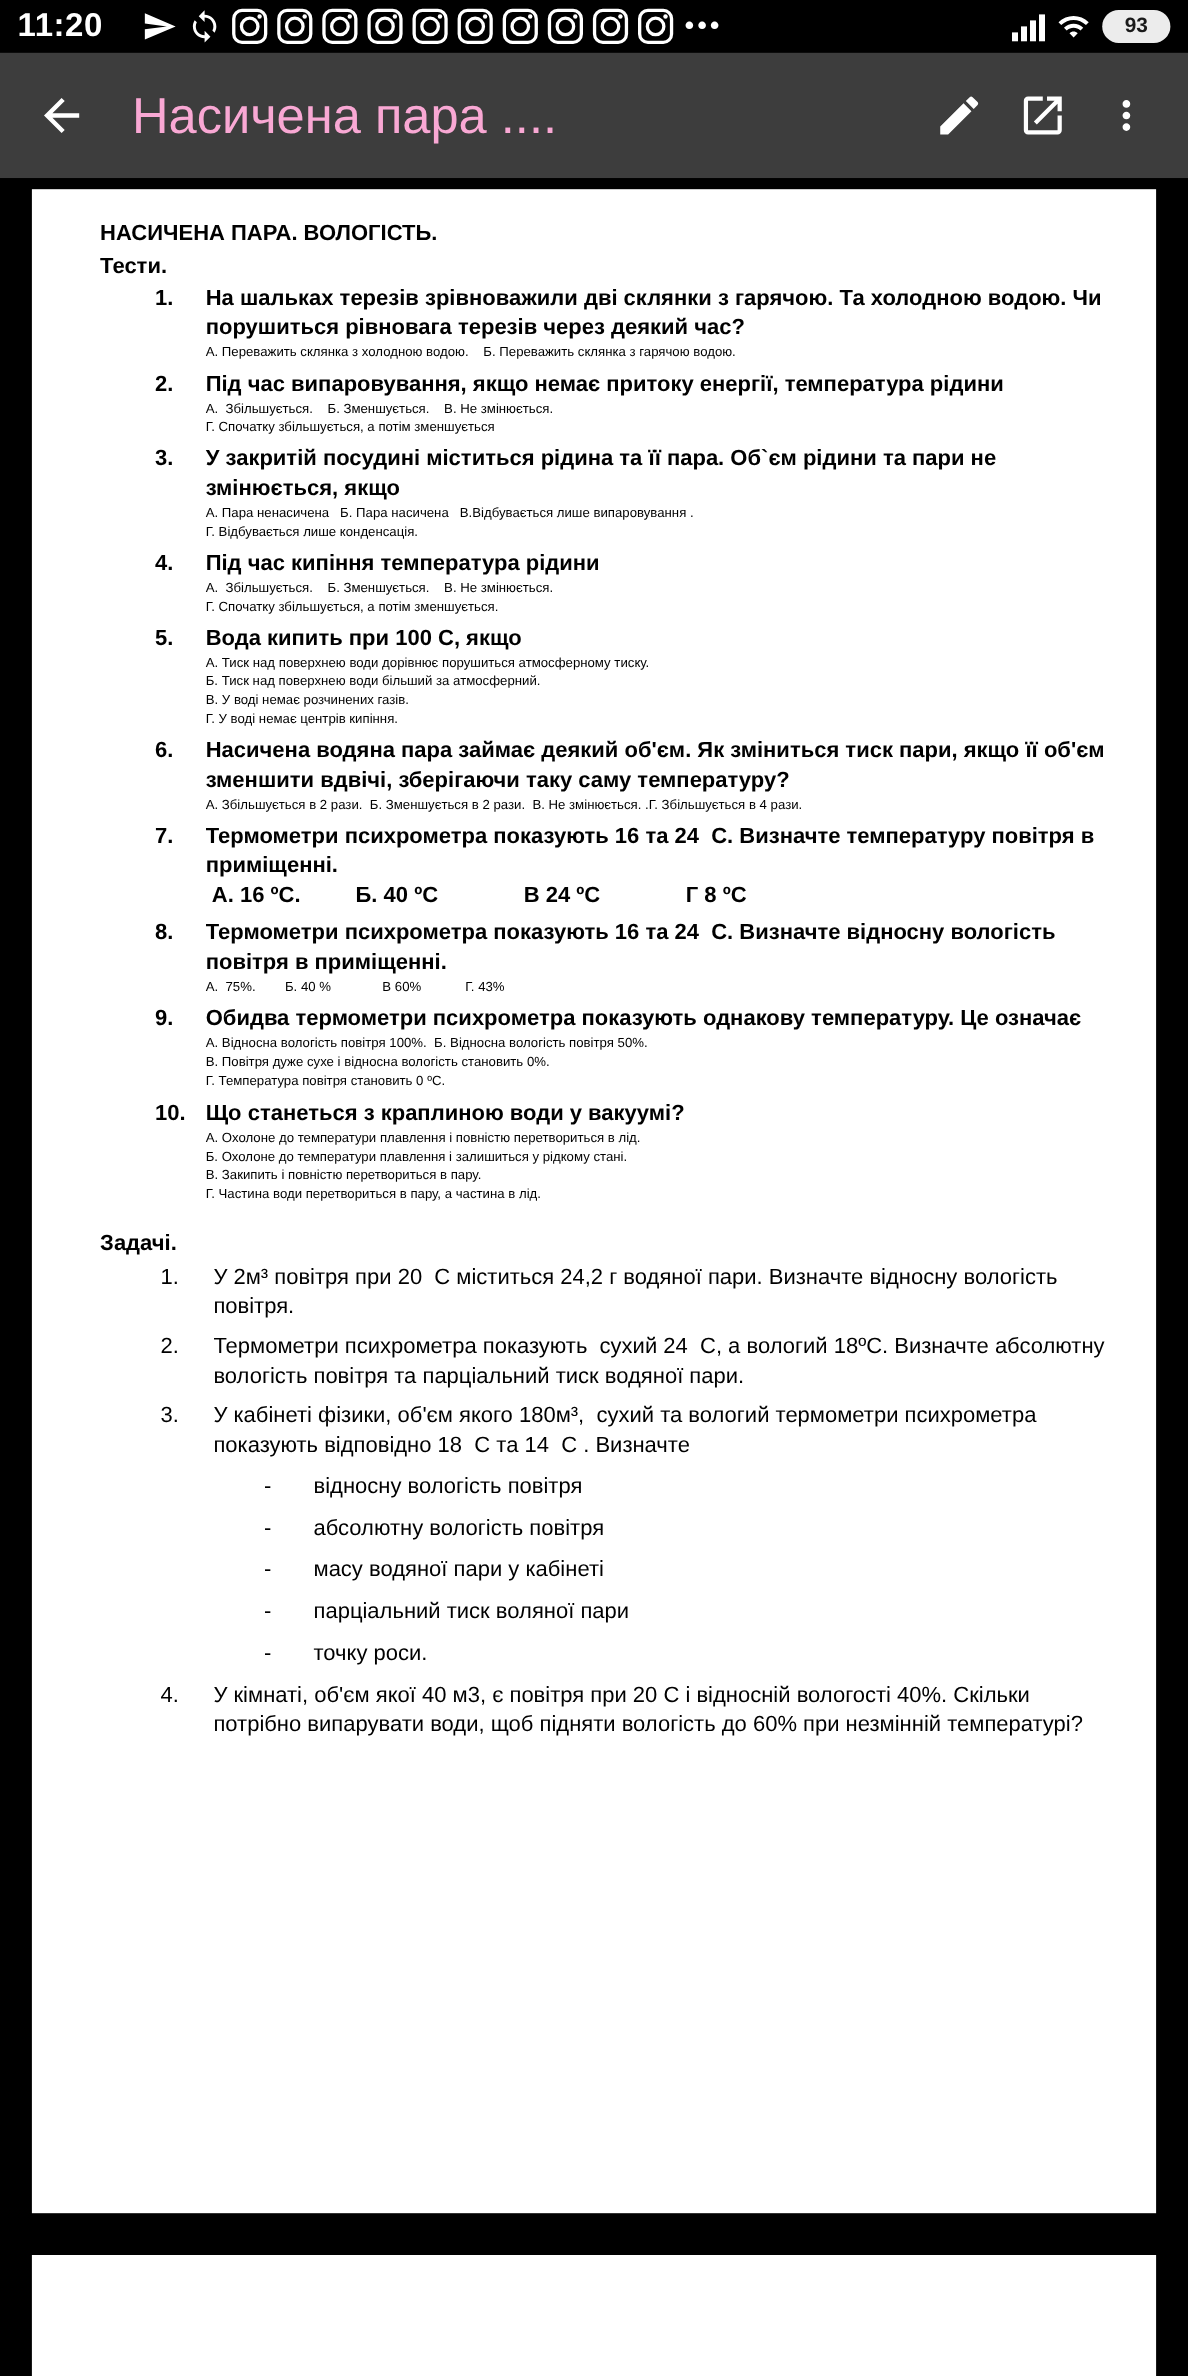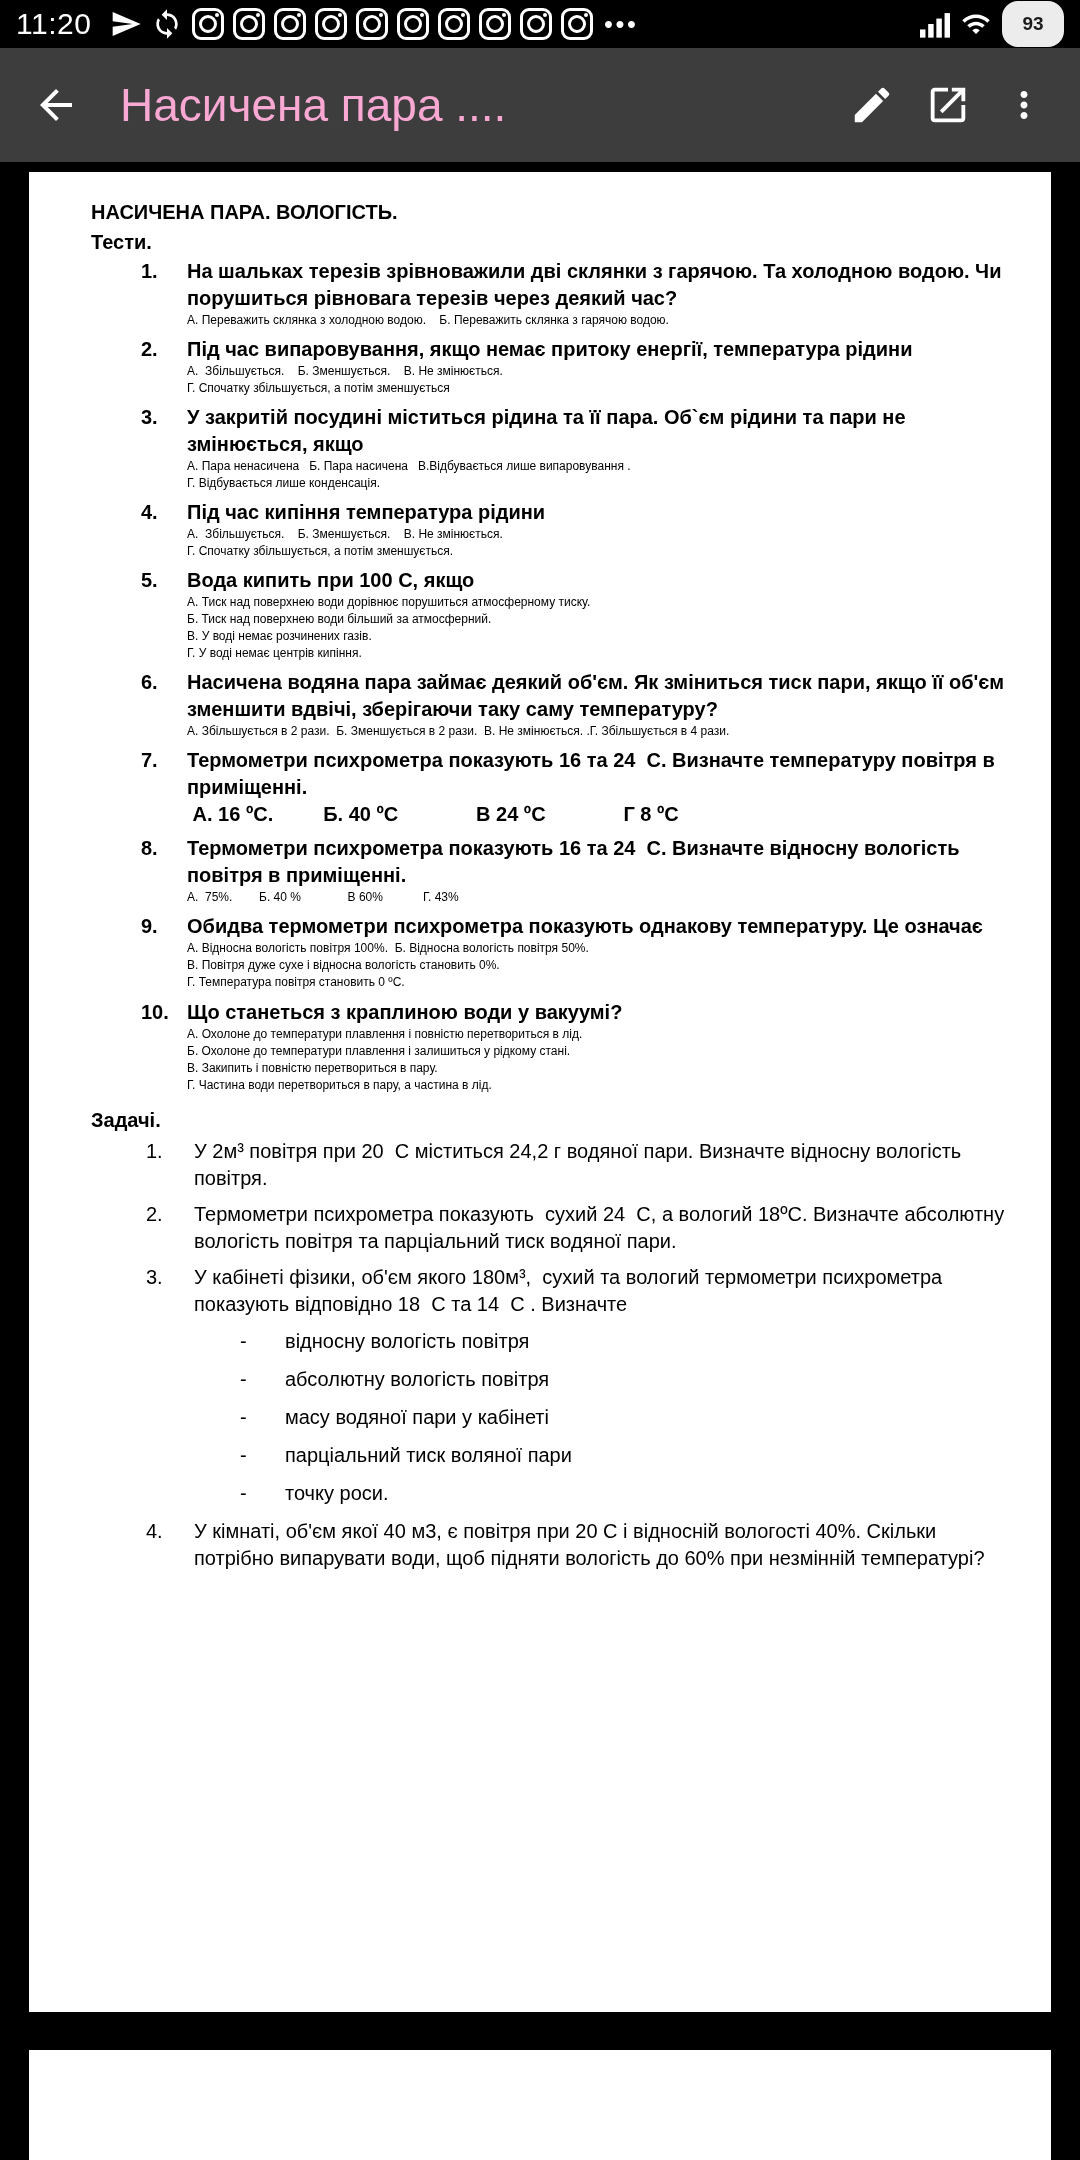--- a/index.html
+++ b/index.html
@@ -1,29 +1,29 @@
 <!DOCTYPE html>
 <html><head>
 <meta charset="utf-8">
 <style>
   html,body{margin:0;padding:0;}
   body{width:1080px;height:2160px;background:#000;font-family:"Liberation Sans",sans-serif;}
   .screen{width:1080px;height:2160px;display:flex;flex-direction:column;background:#000;overflow:hidden;}
 
   
   .status-bar{height:48px;flex:0 0 48px;display:flex;align-items:center;padding:0 16px;color:#fff;gap:9px;background:#000;}
-  .sb-time{font-size:30px;font-weight:normal;margin-right:10px;letter-spacing:.5px;}
+  .sb-time{font-size:30px;font-weight:bold;margin-right:26px;letter-spacing:.5px;}
   .sb-icon{display:flex;align-items:center;justify-content:center;flex:0 0 auto;}
   .sb-icon svg{display:block;}
   .cam{width:32px;height:32px;border:3px solid #fff;border-radius:9px;position:relative;flex:0 0 auto;box-sizing:border-box;}
   .cam::before{content:"";position:absolute;left:50%;top:50%;width:12px;height:12px;margin:-9px 0 0 -9px;border:3px solid #fff;border-radius:50%;}
   .cam::after{content:"";position:absolute;top:2px;right:2px;width:4px;height:4px;border-radius:50%;background:#fff;}
   .sb-more{font-size:24px;letter-spacing:3px;margin-left:2px;font-weight:bold;}
   .sb-spacer{flex:1;}
-  .battery{min-width:62px;height:46px;border-radius:16px;background:#ececec;color:#1a1a1a;display:flex;align-items:center;justify-content:center;font-size:19px;font-weight:bold;padding:0 8px;box-sizing:border-box;}
+  .battery{min-width:62px;height:30px;border-radius:16px;background:#ececec;color:#1a1a1a;display:flex;align-items:center;justify-content:center;font-size:19px;font-weight:bold;padding:0 8px;box-sizing:border-box;}
 
   
   .toolbar{height:114px;flex:0 0 114px;background:#3d3d3d;display:flex;align-items:center;padding:0 18px;}
   .tb-btn{background:none;border:none;padding:0;display:flex;align-items:center;justify-content:center;width:76px;height:96px;cursor:pointer;flex:0 0 auto;}
   .tb-btn svg{display:block;}
   .tb-title{flex:1;color:#f9a8d4;font-size:46px;font-weight:500;margin-left:26px;white-space:nowrap;overflow:hidden;}
 
   
   .doc-area{flex:1;background:#000;padding:10px 29px 0;display:flex;flex-direction:column;gap:38px;overflow:hidden;}
   .page{background:#fff;width:1022px;box-sizing:border-box;}
@@ -33,21 +33,21 @@
   .doc-heading{font-size:20px;font-weight:bold;line-height:1.4;}
   .section-label{font-size:20px;font-weight:bold;line-height:1.4;margin-top:2px;}
   .qlist{margin-left:50px;margin-top:2px;}
   .q{margin-bottom:7px;}
   .q-head{display:flex;font-weight:bold;font-size:20px;line-height:1.35;}
   .q-num{flex:0 0 46px;}
   .q-text{flex:1;white-space:pre-wrap;}
   .q-opts{margin-left:46px;font-size:12px;line-height:1.42;}
   .opt{white-space:pre-wrap;}
   .opts-bold{font-weight:bold;font-size:20px;line-height:1.35;}
-  .tasks-label{margin-top:12px;}
+  .tasks-label{margin-top:22px;}
   .tlist{margin-left:55px;margin-top:4px;}
   .t{margin-bottom:9px;}
   .t-head{display:flex;font-size:20px;line-height:1.35;}
   .t-num{flex:0 0 48px;}
   .t-text{flex:1;white-space:pre-wrap;}
   .t-bullets{margin-left:94px;margin-top:10px;}
   .b{display:flex;font-size:20px;line-height:1.35;margin-bottom:11px;}
   .b-dash{flex:0 0 45px;}
   .b-text{white-space:pre-wrap;}
 </style>

